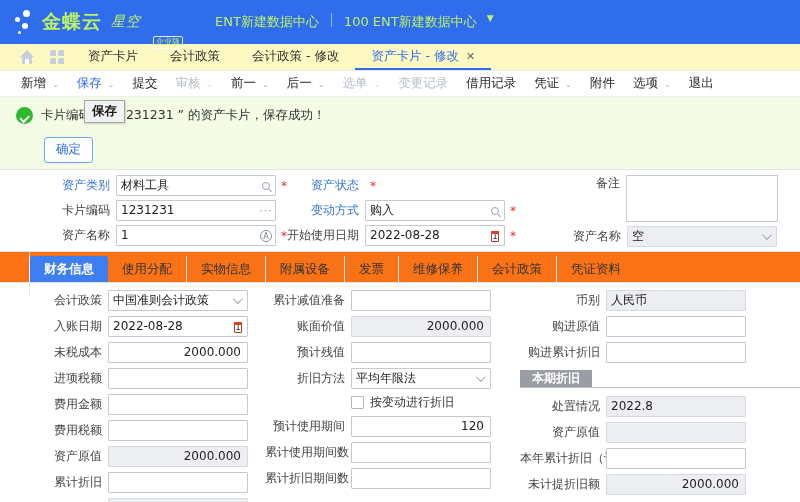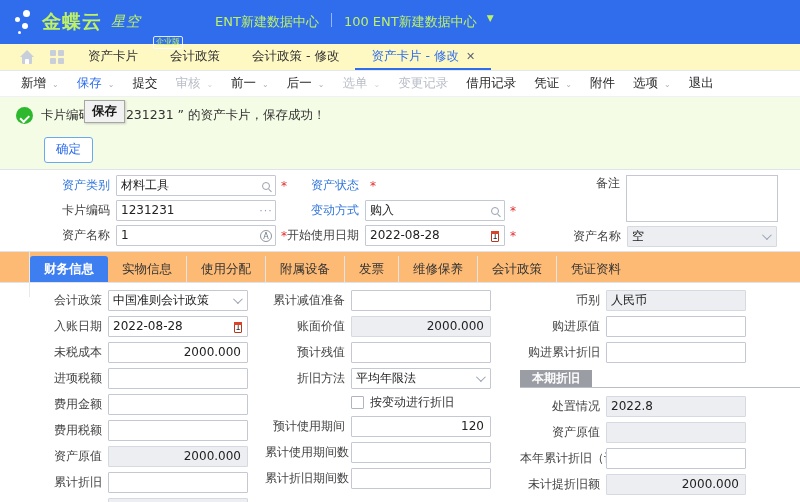--- a/index.html
+++ b/index.html
@@ -262,21 +262,21 @@
   .req { color: #e03131; font-size: 12px; margin-left: 5px; line-height: 1; }
   .ta {
     border: 1px solid #c3c8d2; background: #fff;
     width: 152px; height: 47px;
   }
 
   
   .tabstrip {
     display: flex; align-items: stretch;
     padding: 4px 0 0 30px;
-    background: #fdba74;
+    background: #f97316;
     height: 31px;
     border-bottom: 1px solid #dfe3ea;
   }
   .dtab {
     display: flex; align-items: center;
     padding: 0 14px;
     font-size: 12.5px;
     color: #333;
     cursor: pointer;
     border-right: 1px solid #e2e6ec;
@@ -510,24 +510,24 @@
       </span>
     </div>
   </div>
 </div>
 
 <div class="tabstrip">
   <div class="dtab active">
     <span>财务信息</span>
   </div>
   <div class="dtab">
+    <span>使用分配</span>
+  </div>
+  <div class="dtab">
     <span>实物信息</span>
-  </div>
-  <div class="dtab">
-    <span>使用分配</span>
   </div>
   <div class="dtab">
     <span>附属设备</span>
   </div>
   <div class="dtab">
     <span>发票</span>
   </div>
   <div class="dtab">
     <span>维修保养</span>
   </div>

